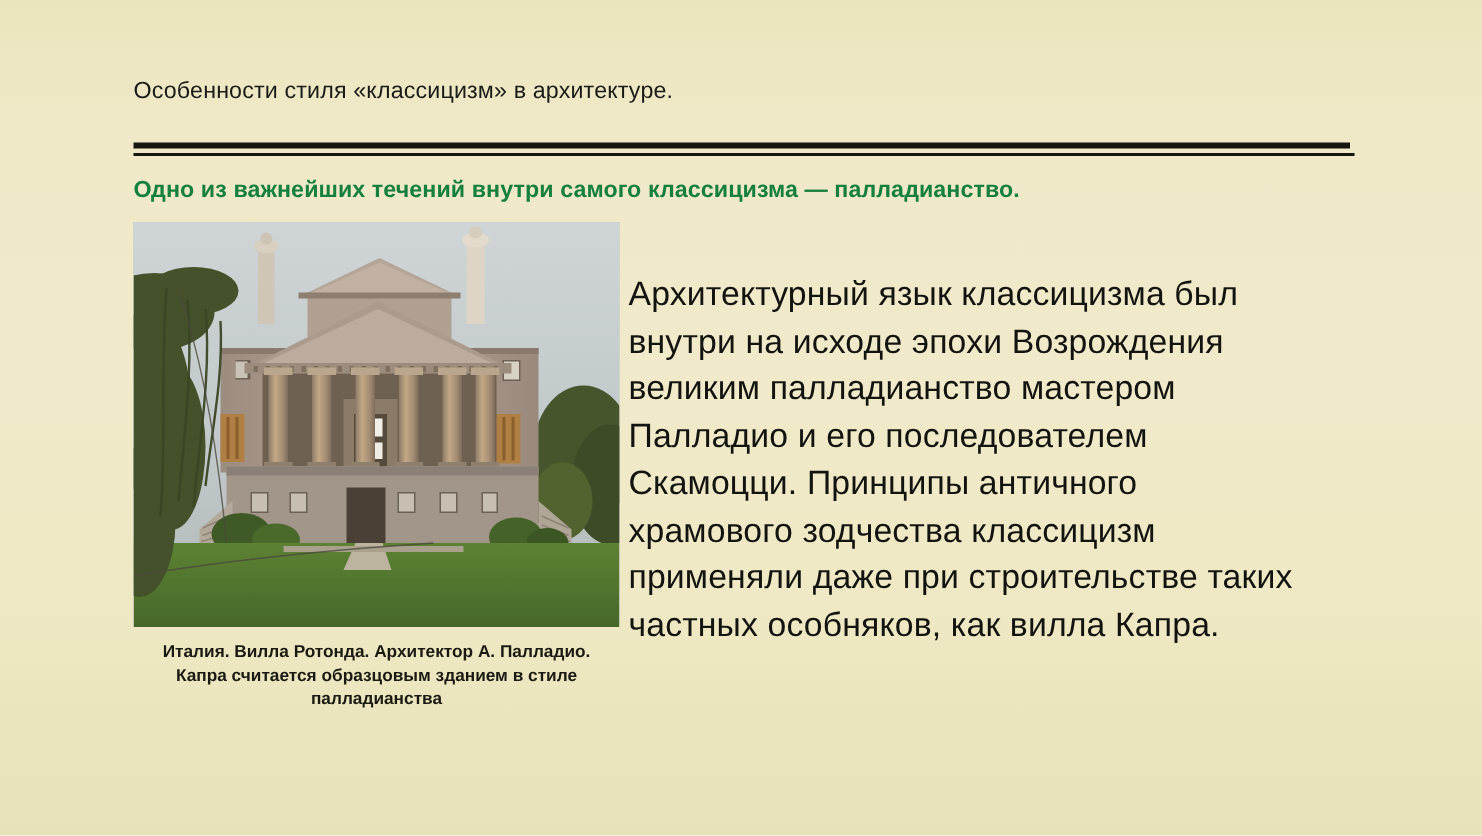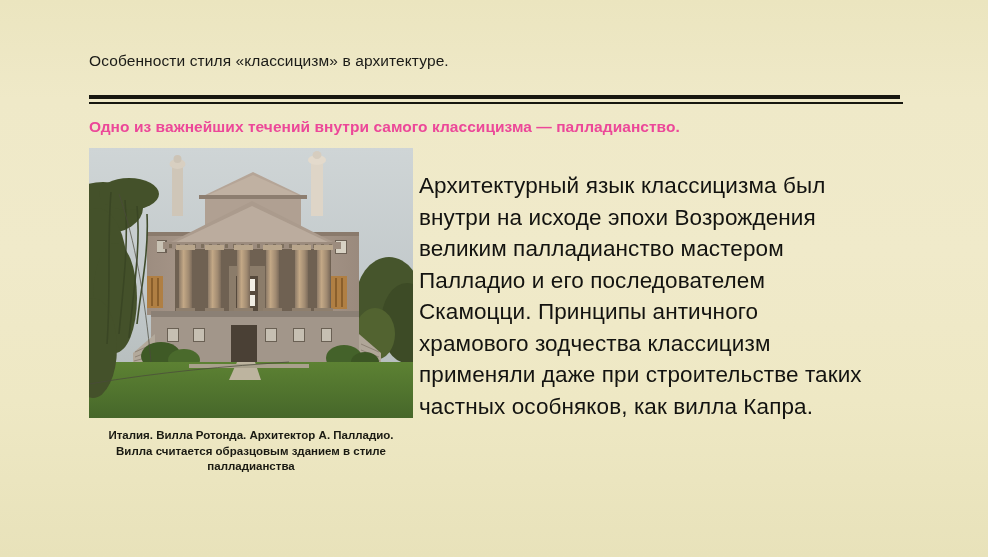--- a/index.html
+++ b/index.html
@@ -63,21 +63,21 @@
     background: #17170f;
   }
 
   
   .subtitle {
     position: absolute;
     left: 89px;
     top: 118px;
     font-size: 15.5px;
     font-weight: bold;
-    color: #ec4899;
+    color: #15803d;
     letter-spacing: 0.05px;
     white-space: nowrap;
   }
 
   
   .photo {
     position: absolute;
     left: 89px;
     top: 148px;
     width: 324px;
@@ -98,21 +98,21 @@
     font-weight: bold;
     color: #1a1a12;
     line-height: 15.5px;
   }
   .caption div { white-space: nowrap; }
 
   
   .body-text {
     position: absolute;
     left: 419px;
-    top: 170px;
+    top: 180px;
     width: 510px;
     font-size: 22.5px;
     color: #131310;
     line-height: 31.5px;
     letter-spacing: 0.1px;
   }
   .body-text div { white-space: nowrap; }
 </style>
 </head>
 <body>
@@ -309,21 +309,21 @@
 
       <g stroke="#4b4a3c" stroke-width="0.9" fill="none" opacity="0.8">
         <path d="M0 236 C 70 224, 140 218, 200 214"></path>
         <path d="M30 46 C 46 92, 56 150, 62 214"></path>
       </g>
     </svg>
   </div>
 
   <div class="caption">
     <div>Италия.  Вилла  Ротонда.  Архитектор А.  Палладио.</div>
-    <div>Вилла  считается  образцовым здани­ем  в  стиле</div>
+    <div>Капра  считается  образцовым здани­ем  в  стиле</div>
     <div>палладианства</div>
   </div>
 
   <div class="body-text">
     <div>Архитектурный  язык классицизма был</div>
     <div>внутри на исходе эпохи Возрождения</div>
     <div>великим палладианство  мастером</div>
     <div>Палладио и его последователем</div>
     <div>Скамоцци. Принципы античного</div>
     <div>храмового зодчества классицизм</div>

